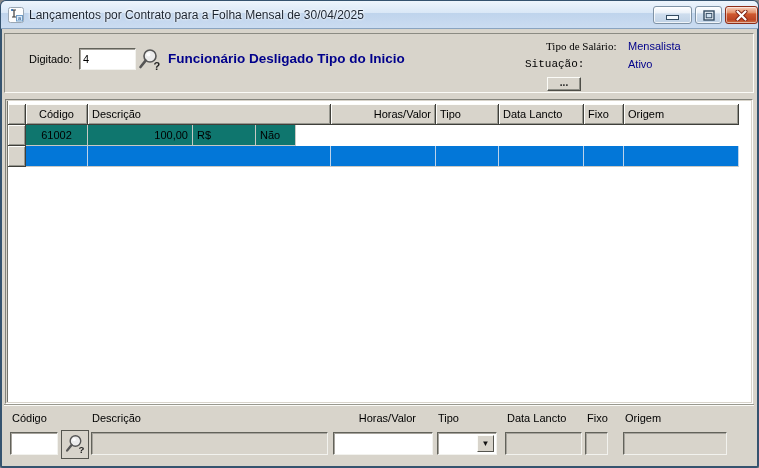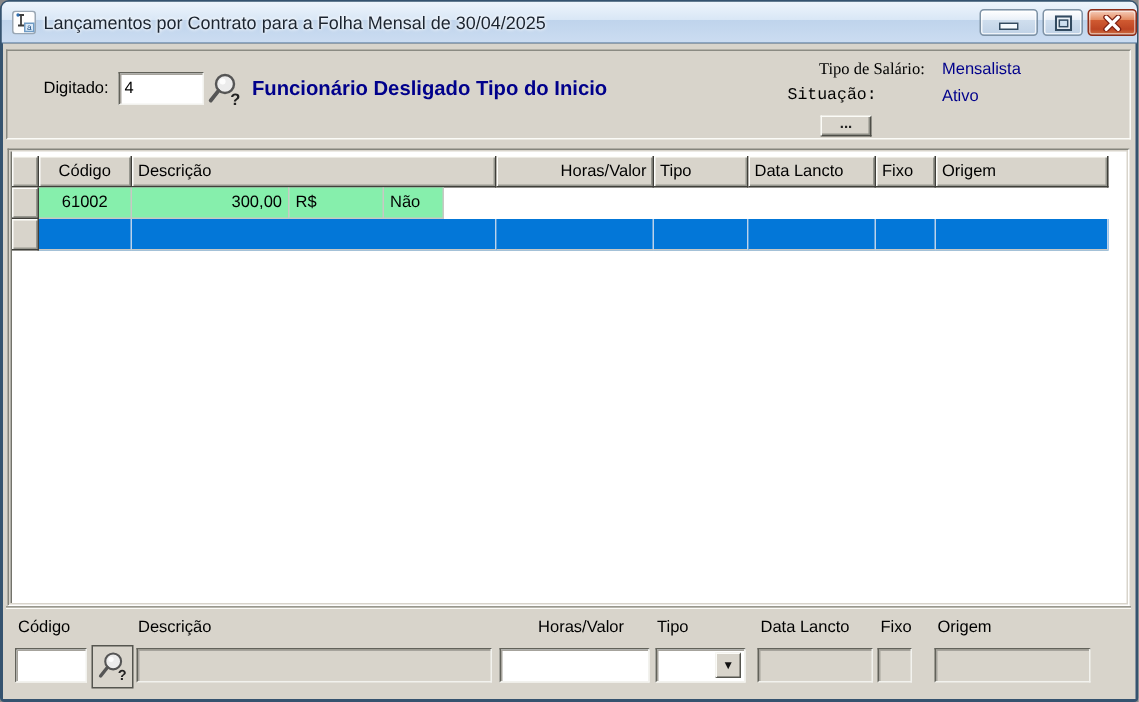--- a/index.html
+++ b/index.html
@@ -24,21 +24,21 @@
   .tb{position:absolute;border:1px solid;border-color:#62625a #f2f2ee #f2f2ee #62625a;box-shadow:inset 1px 1px 0 #a6a39c;background:#fff;font-size:11px;padding:2px 3px;outline:none;}
   .tb:disabled,.tb.dis{background:#d8d4cb;color:#444;}
   .heading{position:absolute;font-size:13.5px;font-weight:bold;color:#00008B;white-space:nowrap;}
   .mini-btn{position:absolute;font-size:10px;font-weight:bold;line-height:9px;text-align:center;color:#222;
     background:#d8d4cb;border:1px solid;border-color:#fbfbf7 #4d4d47 #4d4d47 #fbfbf7;box-shadow:inset -1px -1px 0 #8d8d85;}
   .grid-area{position:absolute;left:5px;top:99px;width:748px;height:305px;border:1px solid;border-color:#84847c #ffffff #ffffff #84847c;background:#d8d4cb;}
   .grid-widget{position:absolute;left:1px;top:1px;right:1px;bottom:1px;background:#fff;border-left:1px solid #73736b;}
   .grid-row{position:absolute;left:0;height:21px;width:731px;display:flex;}
   .cell{height:21px;font-size:11px;display:flex;align-items:center;padding:0 4px;white-space:nowrap;overflow:hidden;}
   .hcell{background:#d8d4cb;border-right:1px solid #3f3f3a;border-bottom:1px solid #3f3f3a;box-shadow:inset 1px 1px 0 #fdfdfa,inset -1px -1px 0 #97978f;color:#000;}
-  .dcell{background:#86efac;border-right:1px solid #c8c8c4;border-bottom:1px solid #c8c8c4;color:#000;}
+  .dcell{background:#0f766e;border-right:1px solid #c8c8c4;border-bottom:1px solid #c8c8c4;color:#000;}
   .scell{background:#0377d8;border-right:1px solid #bcd2ea;border-bottom:1px solid #c8c8c4;}
   .icell{background:#d8d4cb;border-right:1px solid #3f3f3a;border-bottom:1px solid #3f3f3a;box-shadow:inset 1px 1px 0 #fdfdfa,inset -1px -1px 0 #97978f;}
   .c-ind{width:18px;}.c-cod{width:62px;justify-content:center;}.c-desc{width:243px;}
   .c-hv{width:105px;justify-content:flex-end;}.c-tipo{width:63px;}.c-data{width:85px;}
   .c-fixo{width:40px;}.c-orig{width:115px;}
   .c-data.num{justify-content:flex-end;}
   .footer{position:absolute;left:4px;top:404px;width:750px;height:58px;background:#d8d4cb;border-top:1px solid #98988f;box-shadow:inset 0 1px 0 #fbfbf7;}
   .search-btn{position:absolute;border:1px solid #55554f;background:#d8d4cb;display:flex;align-items:center;justify-content:center;}
   .combo{position:absolute;border:1px solid;border-color:#62625a #f2f2ee #f2f2ee #62625a;box-shadow:inset 1px 1px 0 #a6a39c;background:#fff;}
   .combo-btn{position:absolute;top:2px;right:2px;bottom:2px;width:17px;background:#d8d4cb;border:1px solid;border-color:#fbfbf7 #55554f #55554f #fbfbf7;display:flex;align-items:center;justify-content:center;font-size:8px;color:#111;}
@@ -103,21 +103,21 @@
         <div class="cell hcell c-hv">Horas/Valor</div>
         <div class="cell hcell c-tipo">Tipo</div>
         <div class="cell hcell c-data">Data Lancto</div>
         <div class="cell hcell c-fixo">Fixo</div>
         <div class="cell hcell c-orig">Origem</div>
       </div>
 
       <div class="grid-row" style="top:24px;">
         <div class="cell icell c-ind"></div>
         <div class="cell dcell c-cod">61002</div>
-        <div class="cell dcell c-hv">300,00</div>
+        <div class="cell dcell c-hv">100,00</div>
         <div class="cell dcell c-tipo">R$</div>
         <div class="cell dcell c-fixo">Não</div>
       </div>
 
       <div class="grid-row" style="top:45px;">
         <div class="cell icell c-ind"></div>
         <div class="cell scell c-cod" style="background: rgb(3, 119, 216);"></div>
         <div class="cell scell c-desc" style="background: rgb(3, 119, 216);"></div>
         <div class="cell scell c-hv" style="background: rgb(3, 119, 216);"></div>
         <div class="cell scell c-tipo" style="background: rgb(3, 119, 216);"></div>

